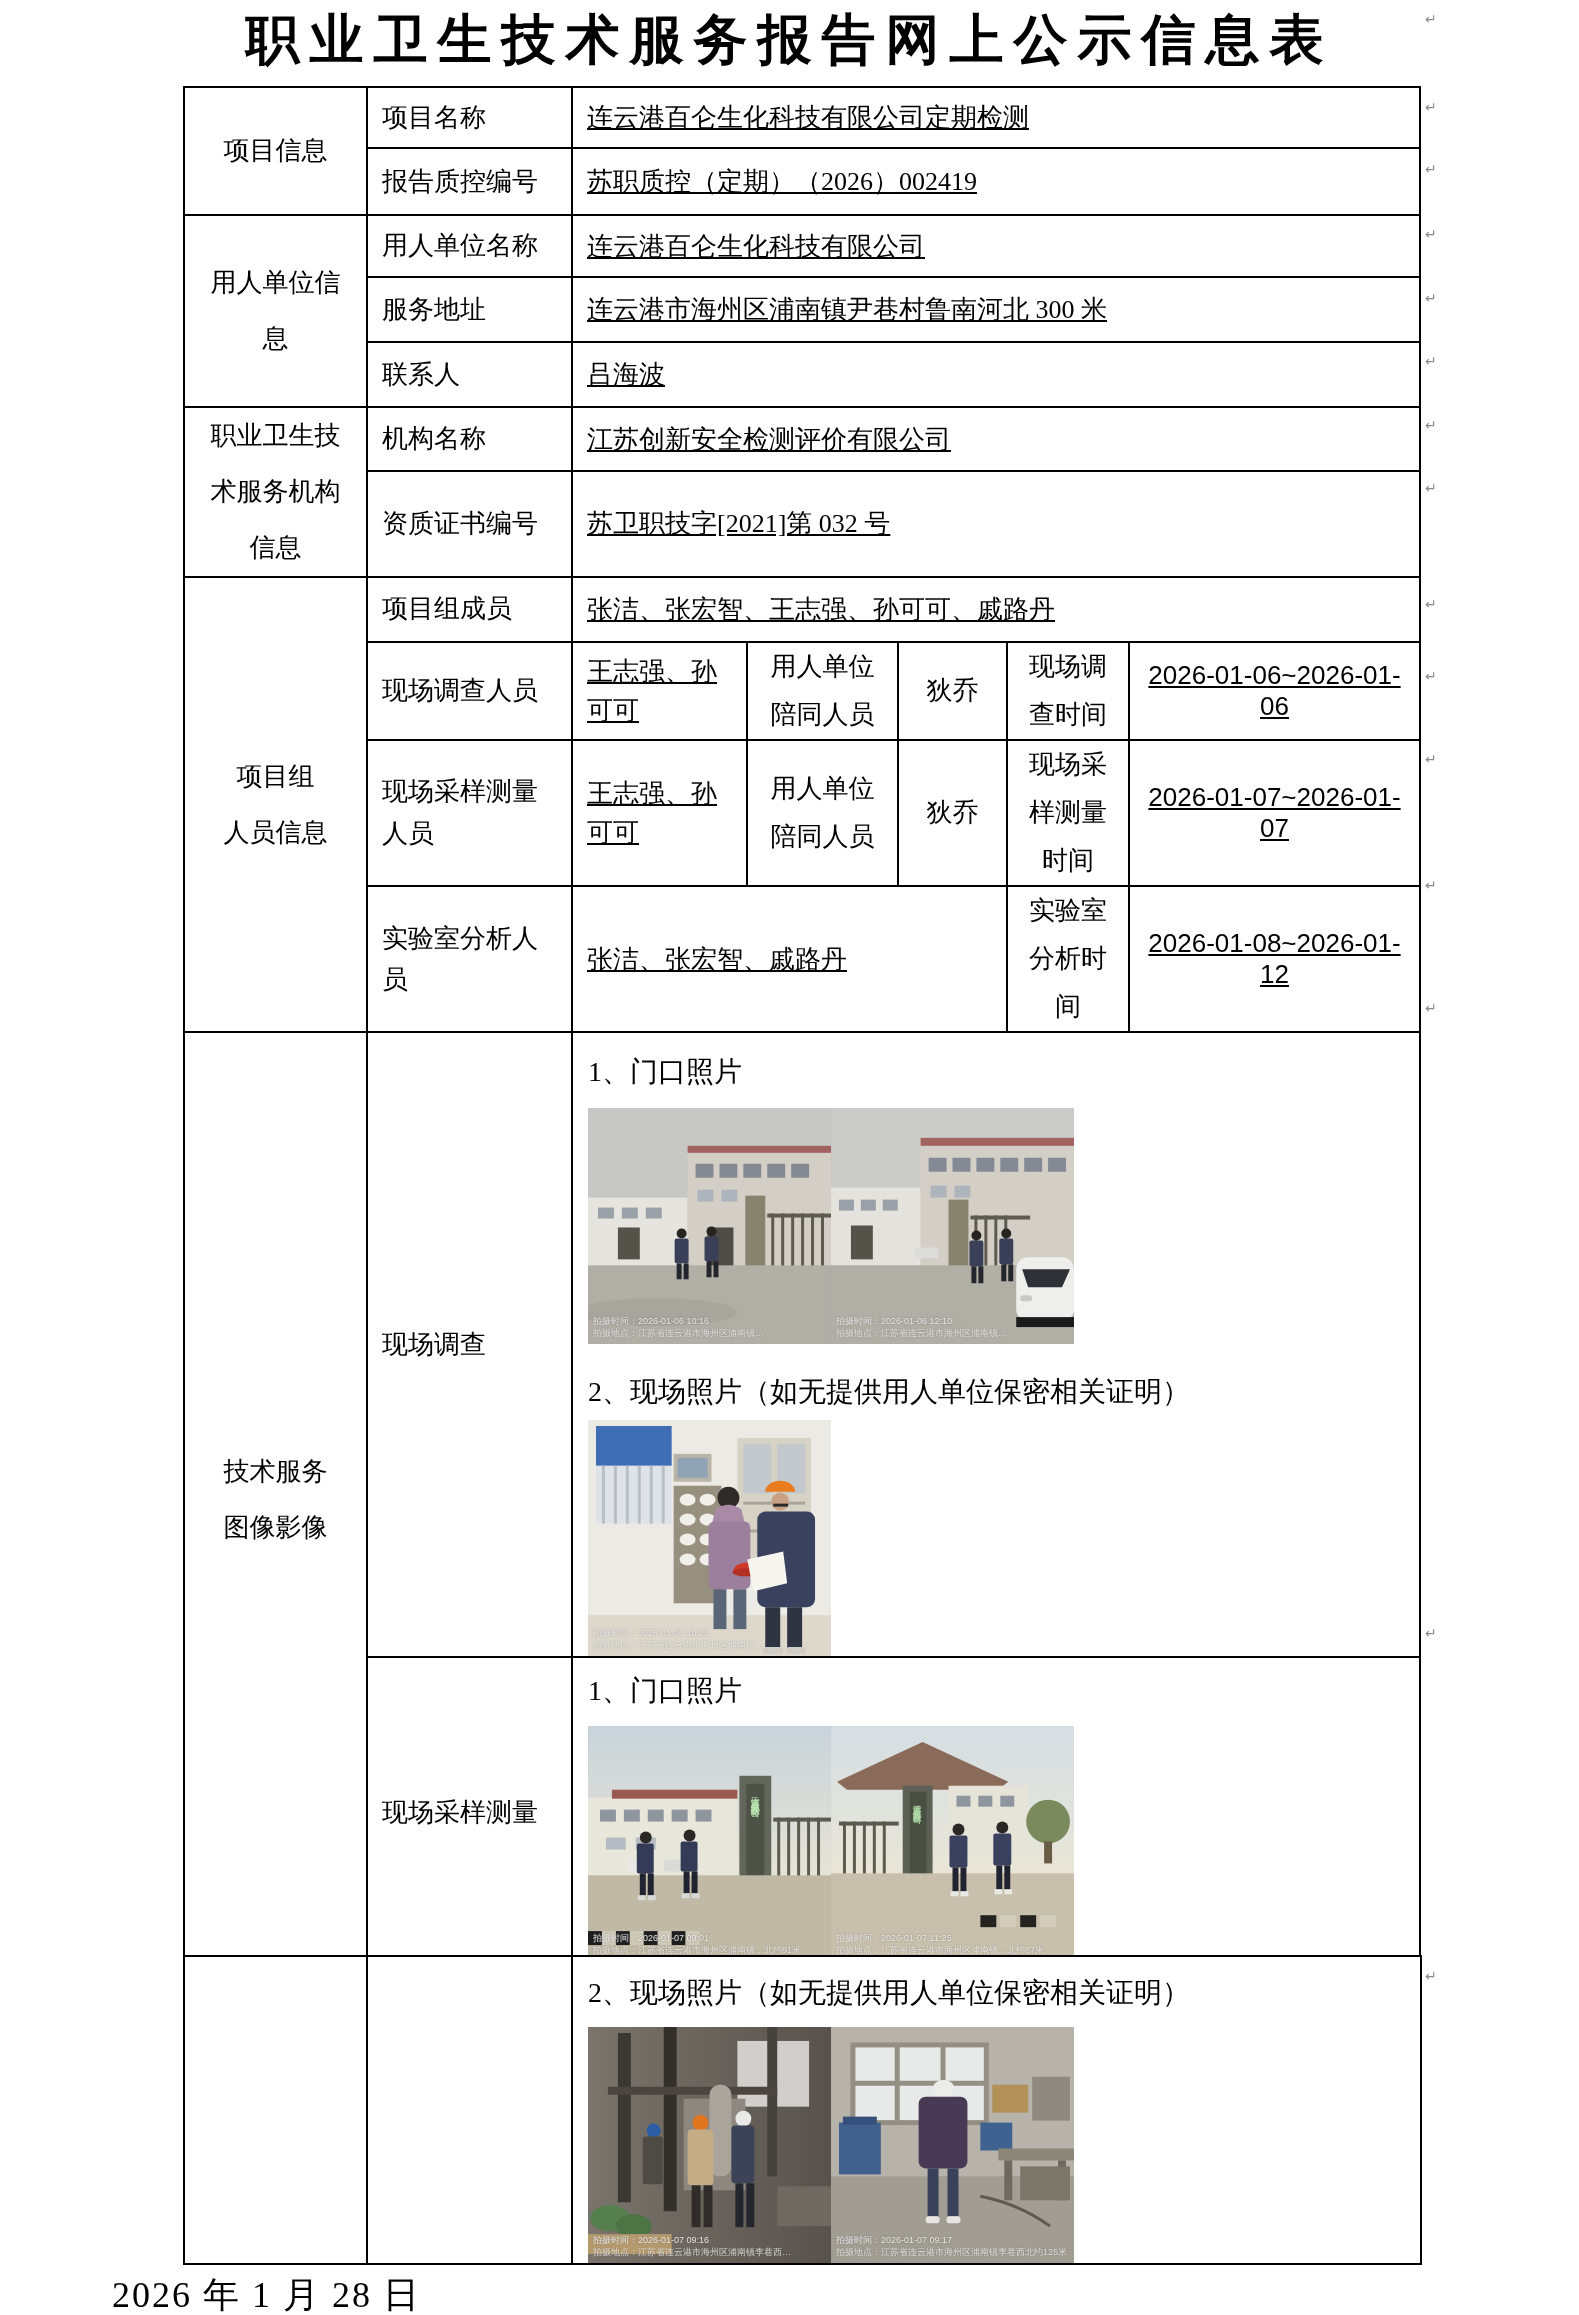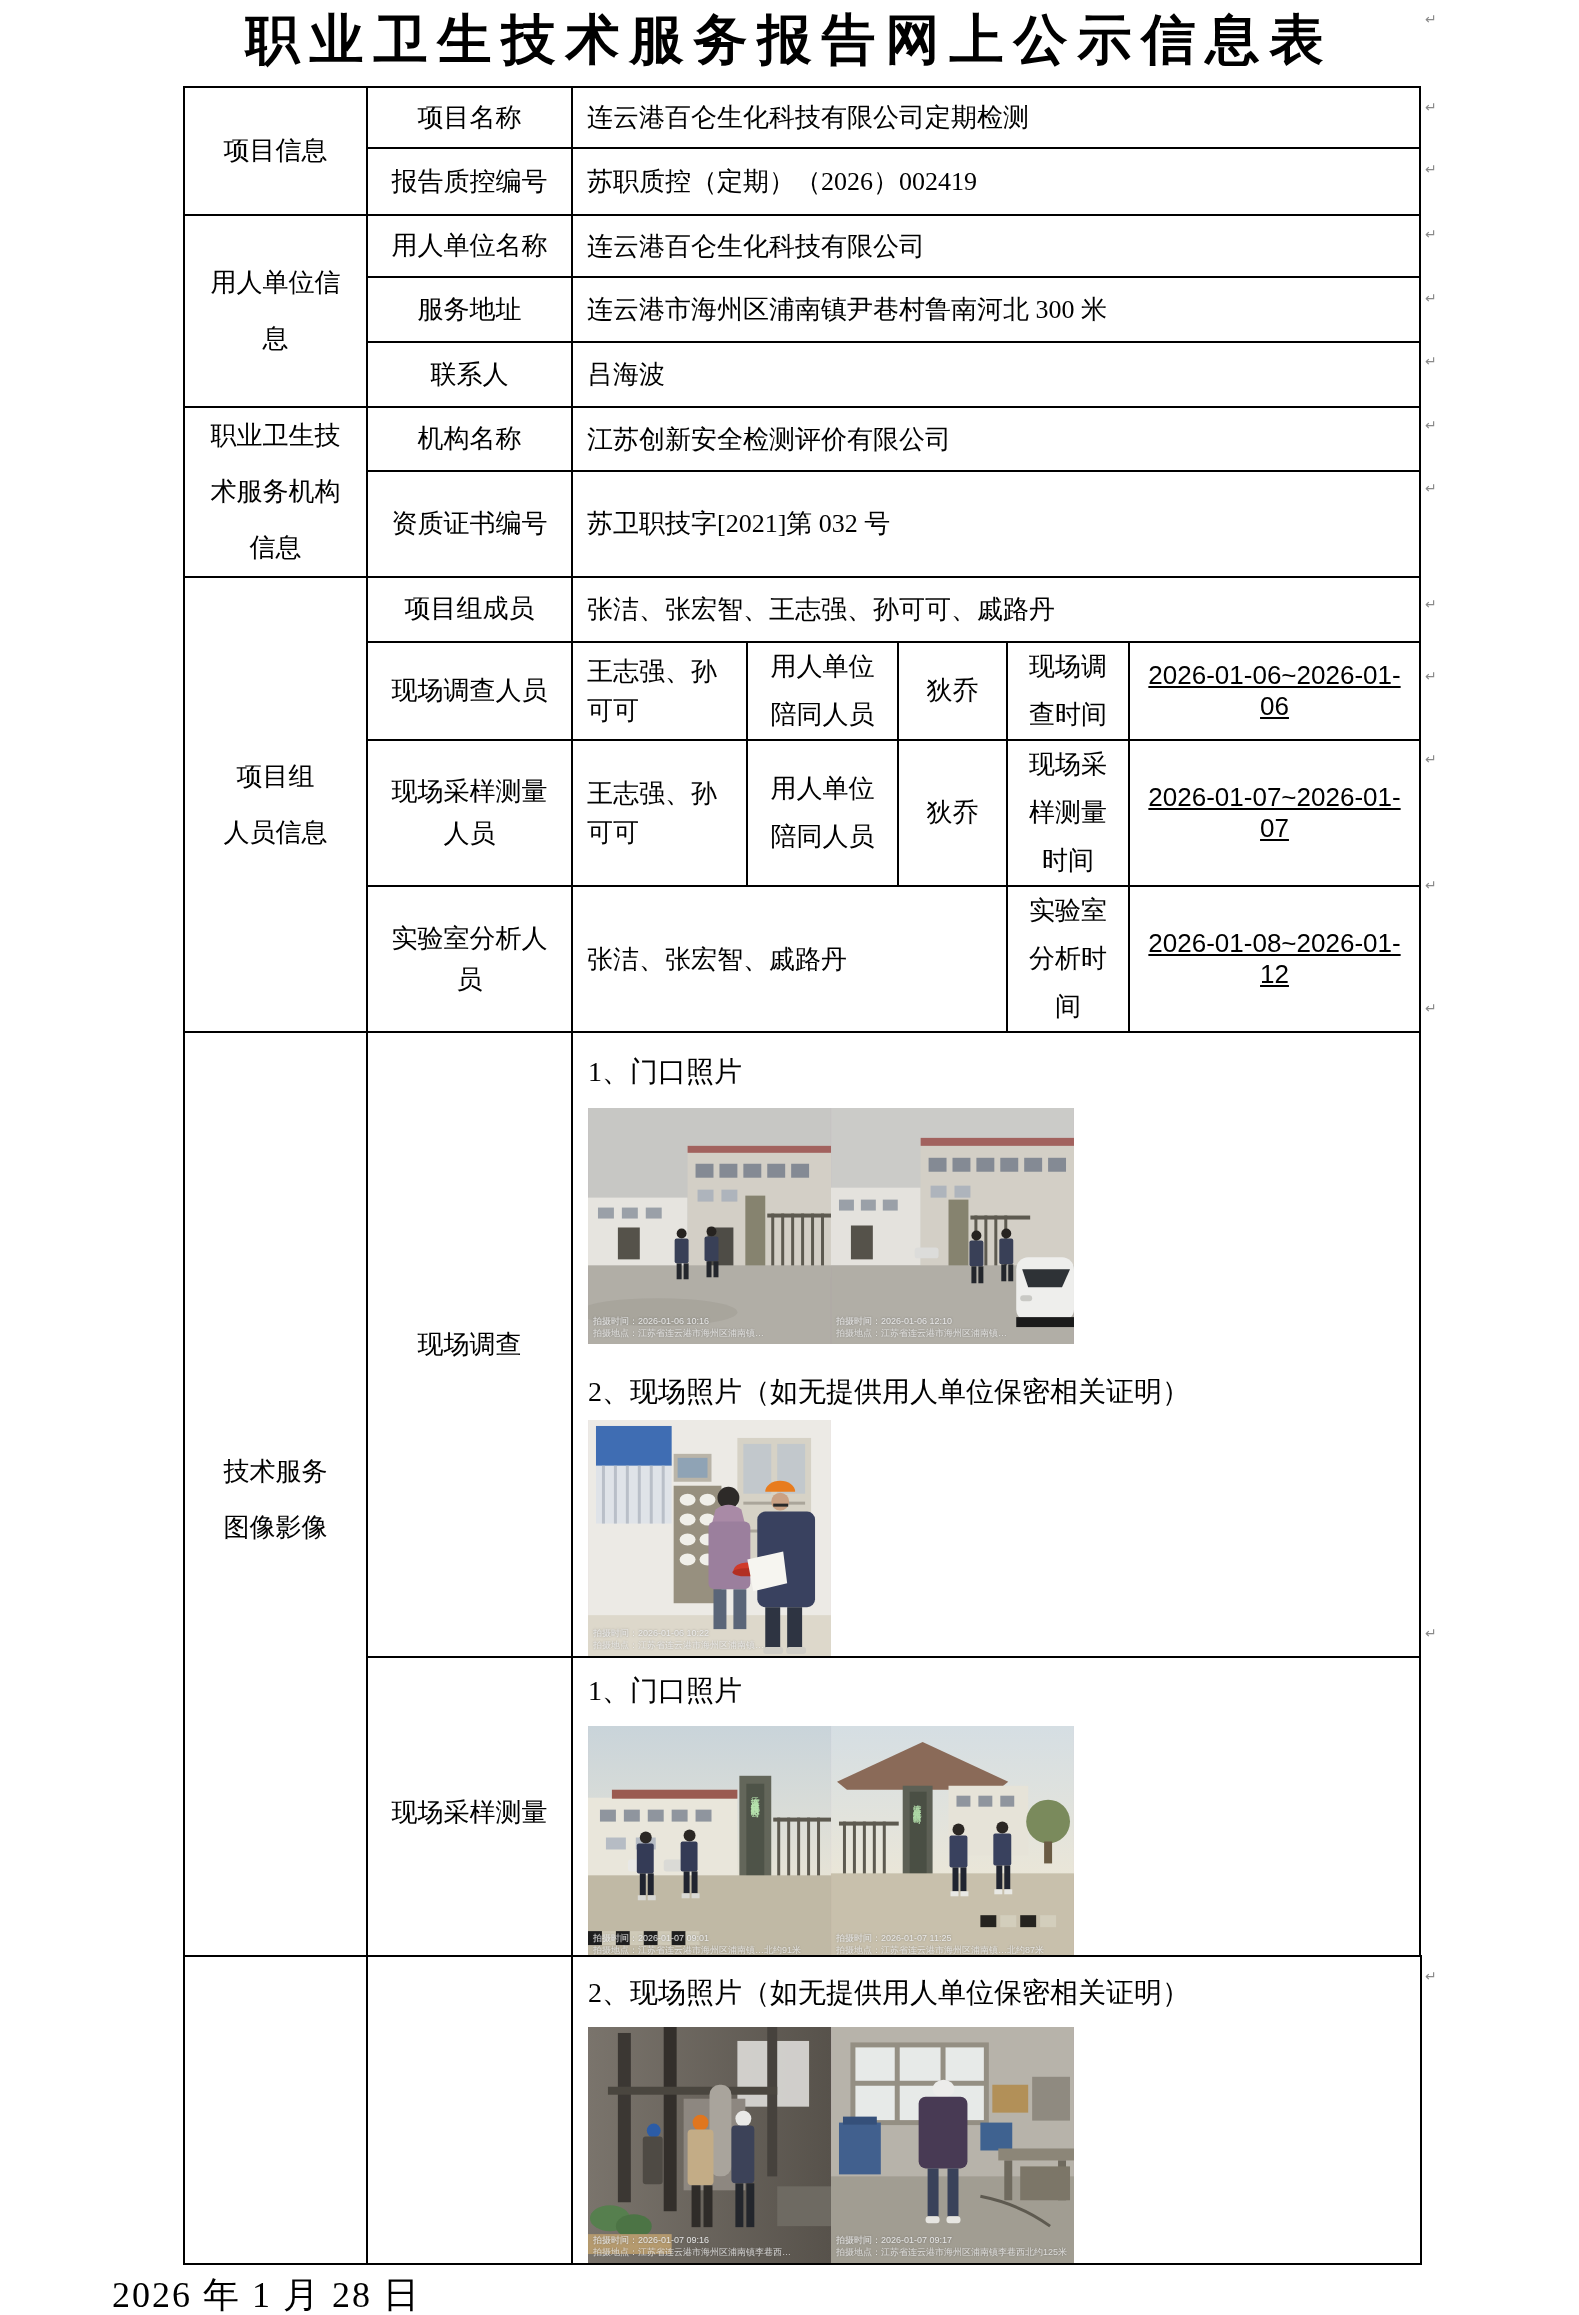--- a/index.html
+++ b/index.html
@@ -16,22 +16,22 @@
     font-family:"DejaVu Sans",sans-serif;
   }
   table.doc{
     position:absolute;left:183px;border-collapse:collapse;table-layout:fixed;
     background:#fff;
   }
   table.doc td{
     border:2px solid #000;font-size:26px;vertical-align:middle;overflow:hidden;
   }
   .sec{ text-align:center;line-height:2.15;white-space:pre-line;padding:0 16px; }
-  .lbl{ text-align:center;line-height:1.6;padding:0 14px;white-space:pre-line; }
-  .val{ text-align:left;padding:2px 6px 2px 14px;line-height:1.5; }
+  .lbl{ line-height:1.6;padding:0 14px;white-space:pre-line; }
+  .val{ text-align:left;padding:2px 6px 2px 14px;line-height:1.5;text-decoration:underline; }
   .sublbl{ text-align:center;line-height:1.85;padding:0 10px;white-space:pre-line; }
   .timelbl{ text-align:center;line-height:1.85;padding:0 14px;white-space:pre-line; }
   .dateval{ text-align:center;padding:0 4px;font-family:"Liberation Sans","DejaVu Sans",sans-serif;font-size:25px;text-decoration:underline; }
   .media-cell{ vertical-align:top;padding:0 0 0 15px;margin-left:47px; }
   .photo-heading{ font-size:28px;margin:20px 0 0 0;line-height:1.3; } .mt30{margin-top:30px;} .mt16{margin-top:16px;} .mt10{margin-top:10px;} .mt18{margin-top:18px;}
   .photo-strip{ display:flex;width:486px; }
   .photo{ width:243px;height:236px;position:relative;overflow:hidden;background:#a21caf; }
   .photo svg{ position:absolute;left:0;top:0;width:243px;height:236px;display:block; }
   .overlay{
     position:absolute;left:5px;right:4px;bottom:5px;z-index:2;

